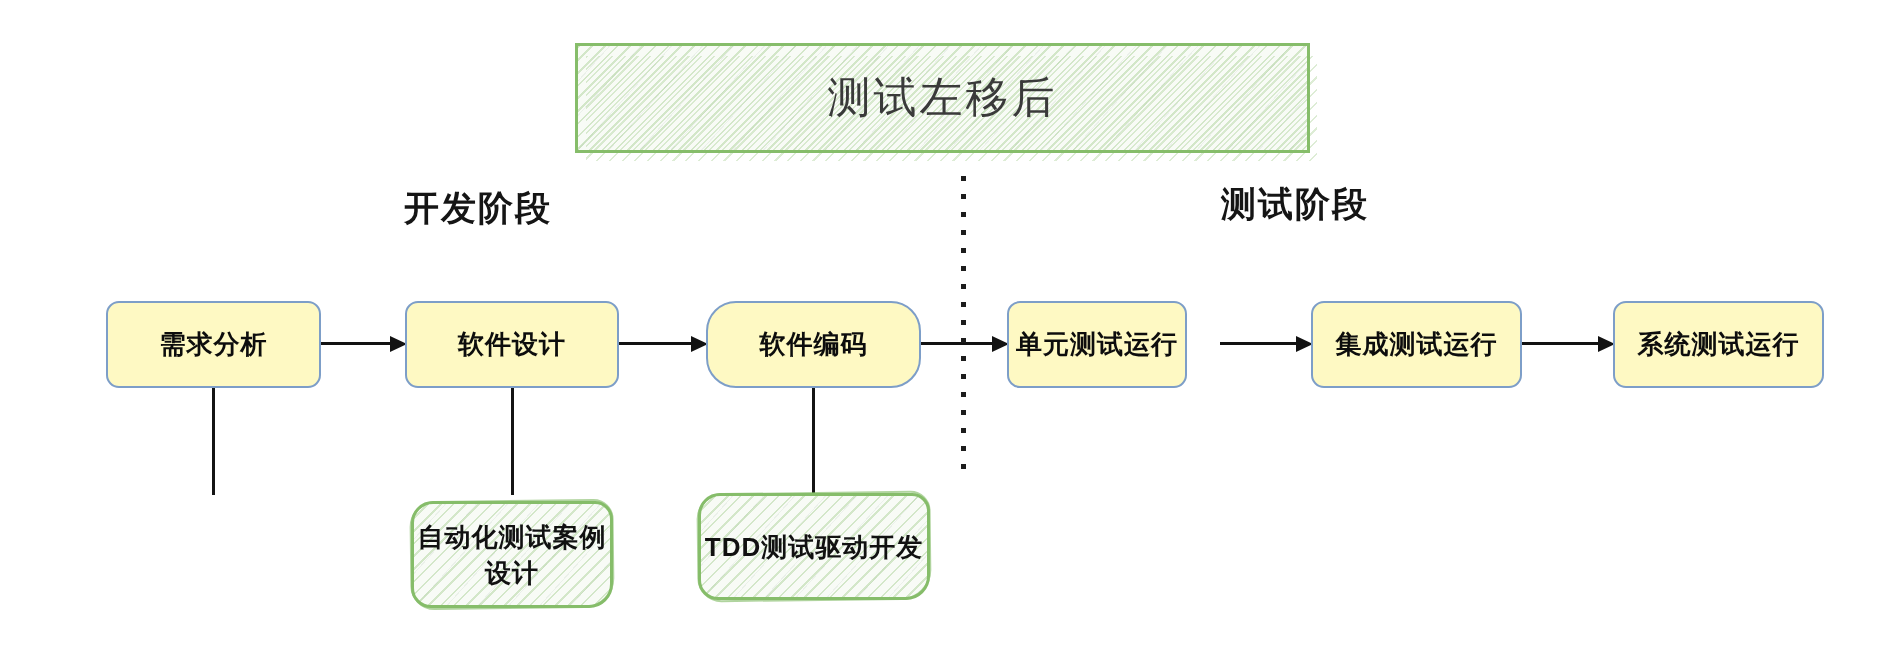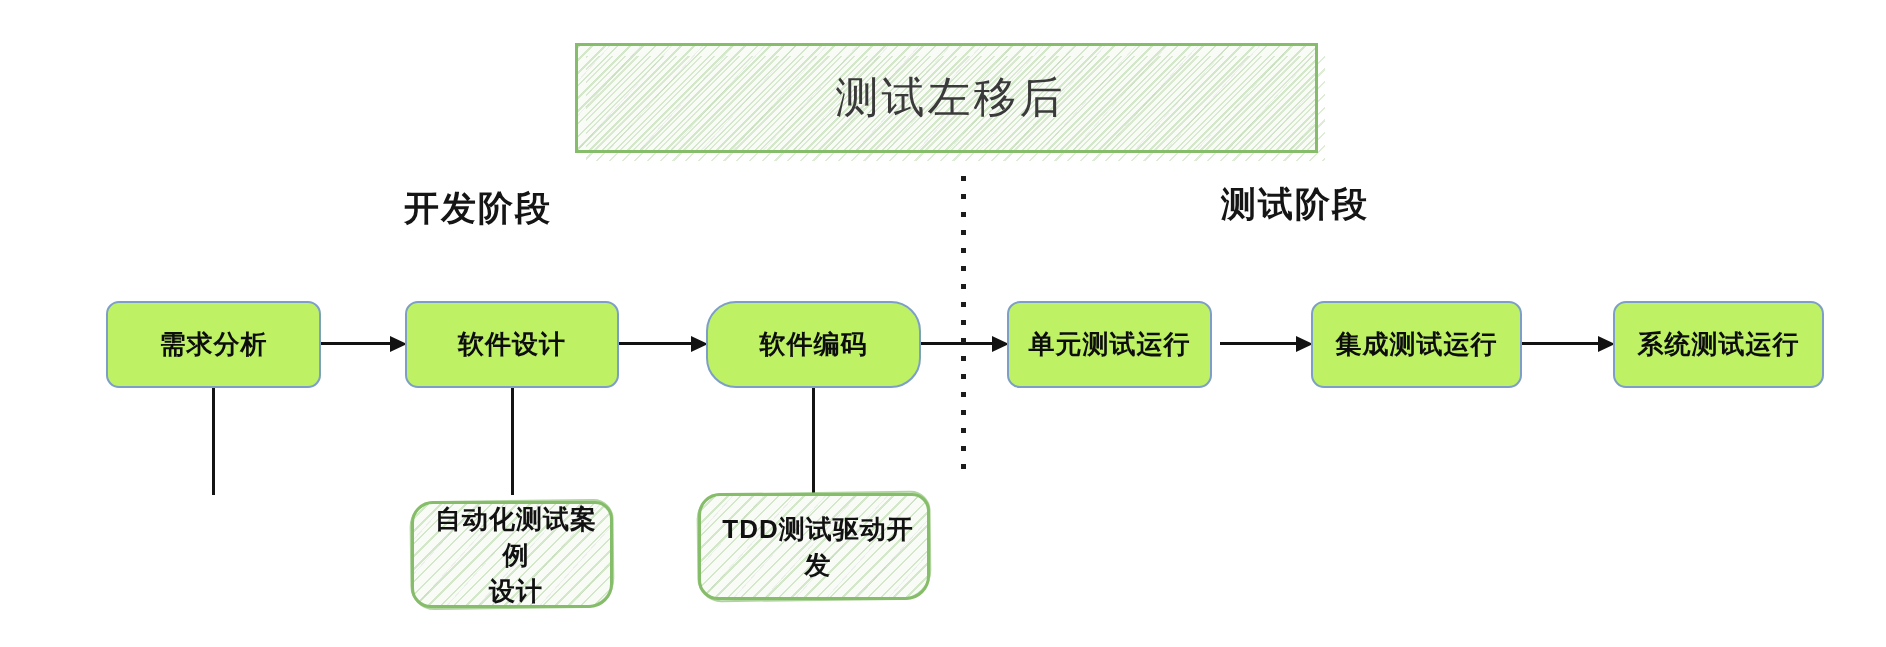--- a/index.html
+++ b/index.html
@@ -13,21 +13,20 @@
   
   .hatch{
     background-color:#f8fbf6;
     background-image:
       repeating-linear-gradient(135deg,
         rgba(134,189,106,0.32) 0px, rgba(134,189,106,0.32) 1.8px,
         rgba(255,255,255,0) 1.8px, rgba(255,255,255,0) 9px),
       repeating-linear-gradient(132deg,
         rgba(120,150,130,0.10) 0px, rgba(120,150,130,0.10) 1px,
         rgba(255,255,255,0) 1px, rgba(255,255,255,0) 23px);
-    padding-left: 8px;
   }
 
   
   .banner{
     position:absolute;left:575px;top:43px;width:729px;height:104px;
     border:3px solid #86bd6a;
     display:flex;align-items:center;justify-content:center;
     font-size:43px;letter-spacing:3px;color:#3a3a3a;
     z-index:2;
   }
@@ -51,29 +50,29 @@
   .divider{
     position:absolute;left:961px;top:176px;width:5px;height:296px;
     background-image:repeating-linear-gradient(to bottom,
       #1c1c1c 0px,#1c1c1c 5px, rgba(0,0,0,0) 5px, rgba(0,0,0,0) 18px);
     z-index:3;
   }
 
   
   .node{
     position:absolute;top:301px;height:87px;box-sizing:border-box;
-    background:#bef264;border:2.5px solid #7d9ec8;border-radius:13px;
+    background:#fef9c3;border:2.5px solid #7d9ec8;border-radius:13px;
     display:flex;align-items:center;justify-content:center;
     font-size:26px;font-weight:600;color:#0d0d0d;letter-spacing:1px;
     z-index:2;
   }
   .n1{left:106px;width:215px;}
   .n2{left:405px;width:214px;}
   .n3{left:706px;width:215px;border-radius:30px;}
-  .n4{left:1007px;width:205px;}
+  .n4{left:1007px;width:180px;}
   .n5{left:1311px;width:211px;}
   .n6{left:1613px;width:211px;}
 
   
   .arrow{
     position:absolute;top:335px;height:17px;
     display:flex;align-items:center;z-index:1;
   }
   .arrow .shaft{flex:1;height:3px;background:#121212;}
   .arrow .head{

